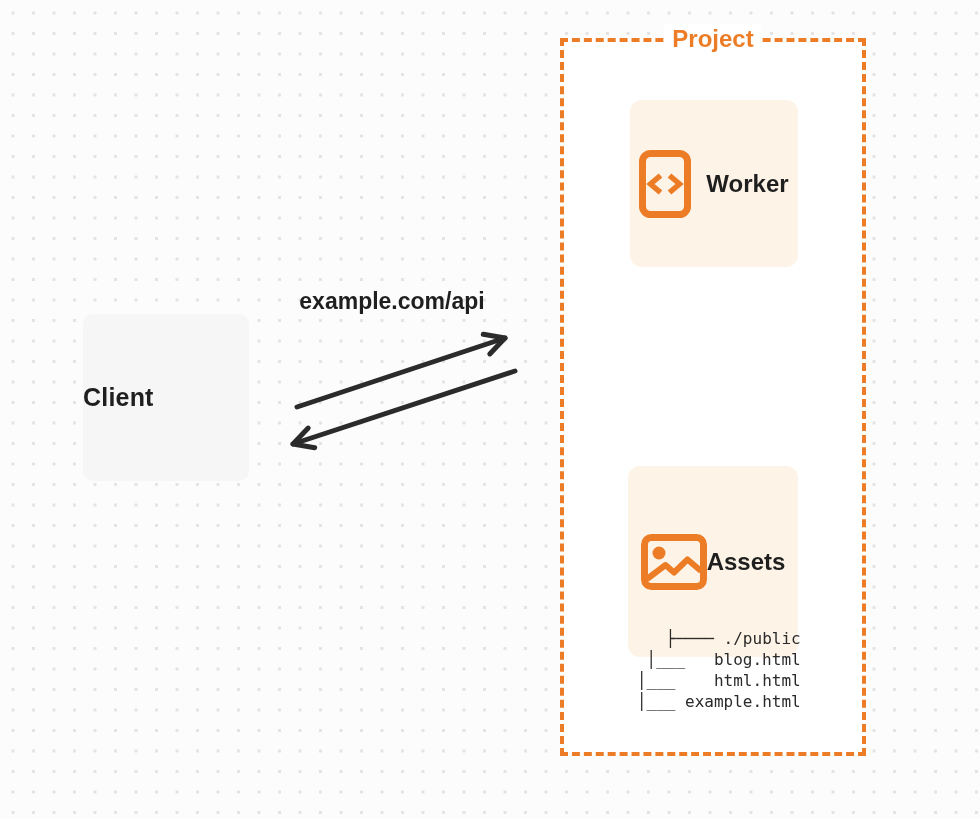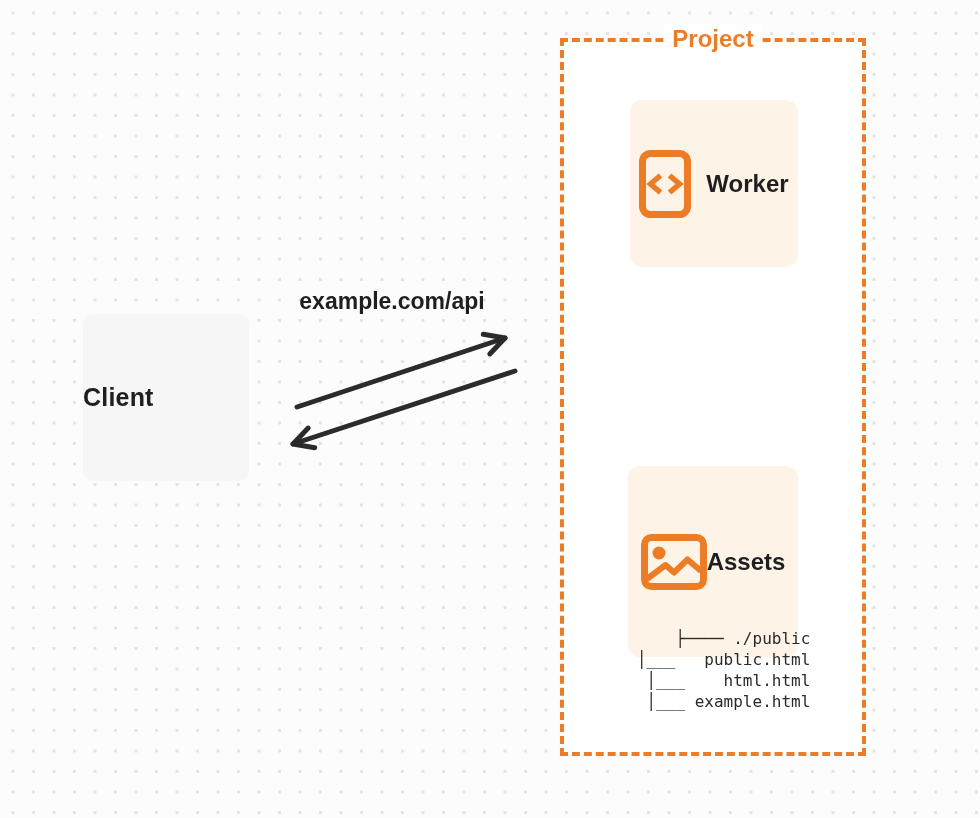--- a/index.html
+++ b/index.html
@@ -110,19 +110,19 @@
       <svg width="66" height="56" viewBox="0 0 66 56">
         <rect class="icon-stroke" x="3.5" y="3.5" width="59" height="49" rx="7" stroke-width="7"></rect>
         <circle class="icon-fill" cx="18" cy="19" r="6.5"></circle>
         <polyline class="icon-stroke" points="6,45 24.5,31 33,38.5 46.5,25.5 60,37" stroke-width="6" stroke-linejoin="round"></polyline>
       </svg>
       <span class="node-label">Assets</span>
     </div>
 
     <div class="file-tree">
       <div class="tree-line">├──── ./public</div>
-      <div class="tree-line">   │___   public.html</div>
+      <div class="tree-line">   │___   blog.html</div>
       <div class="tree-line">   │___    html.html</div>
       <div class="tree-line">   │___ example.html</div>
     </div>
   </div>
 
 </div>
 
 </body></html>

